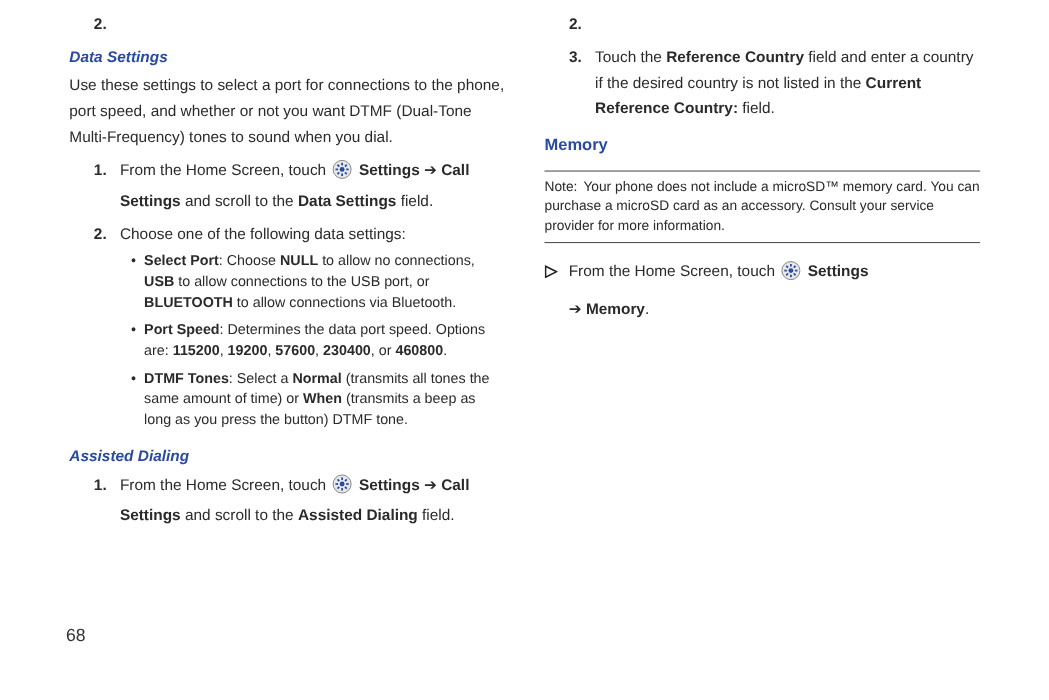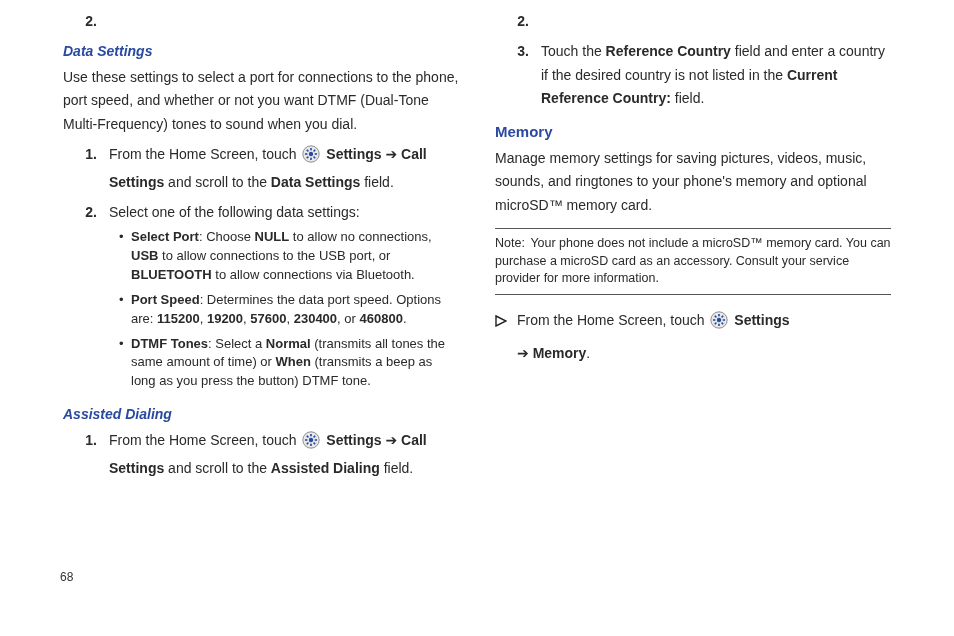--- a/index.html
+++ b/index.html
@@ -99,21 +99,21 @@
   .arrow-step .tri {
     width: 22px;
     flex: 0 0 22px;
     padding-top: 2px;
   }
   .arrow-step .as-body {
     flex: 1;
   }
   .pagefoot {
     padding: 0 60px;
-    font-size: 12px;
+    font-size: 16px;
     color: #333;
   }
 </style>
 </head>
 <body>
 
 <div class="page">
 
   <div class="col">
 
@@ -146,21 +146,21 @@
               </g>
             </svg>
         </span>
         <b>Settings</b><span> ➔ </span><b>Call Settings</b><span> and scroll to the </span><b>Data Settings</b><span> field.</span>
       </div>
     </div>
 
     <div class="step">
       <div class="step-num">2.</div>
       <div class="step-body">
-        <span>Select one of the following data settings:</span>
+        <span>Choose one of the following data settings:</span>
         <div class="sub-bullets">
           <div class="sub-bul">
             <div class="dot">•</div>
             <div class="sb-body">
               <b>Select Port</b><span>: Choose </span><b>NULL</b><span> to allow no connections, </span><b>USB</b><span> to allow connections to the USB port, or </span><b>BLUETOOTH</b><span> to allow connections via Bluetooth.</span>
             </div>
           </div>
           <div class="sub-bul">
             <div class="dot">•</div>
             <div class="sb-body">
@@ -214,21 +214,20 @@
     </div>
 
     <div class="step">
       <div class="step-num">3.</div>
       <div class="step-body">
         <span>Touch the </span><b>Reference Country</b><span> field and enter a country if the desired country is not listed in the </span><b>Current Reference Country:</b><span> field.</span>
       </div>
     </div>
 
     <div class="section-head">Memory</div>
-    <p class="body-text">Manage memory settings for saving pictures, videos, music, sounds, and ringtones to your phone's memory and optional microSD™ memory card.</p>
 
     <div class="note-box">
       <span class="nb-label">Note:</span>
       <span style="padding-left:2px">Your phone does not include a microSD™ memory card. You can purchase a microSD card as an accessory. Consult your service provider for more information.</span>
     </div>
 
     <div class="arrow-step">
       <div class="tri">
         <svg width="12" height="12" viewBox="0 0 12 12">
             <polygon points="1,1 11,6 1,11" fill="none" stroke="#222" stroke-width="1.4"></polygon>

